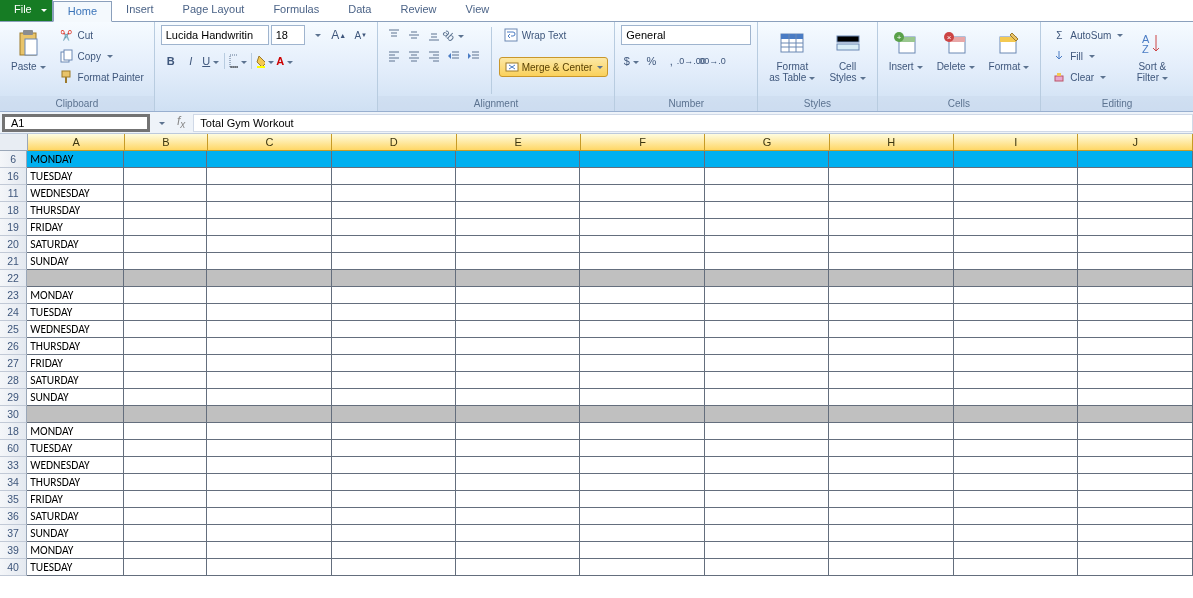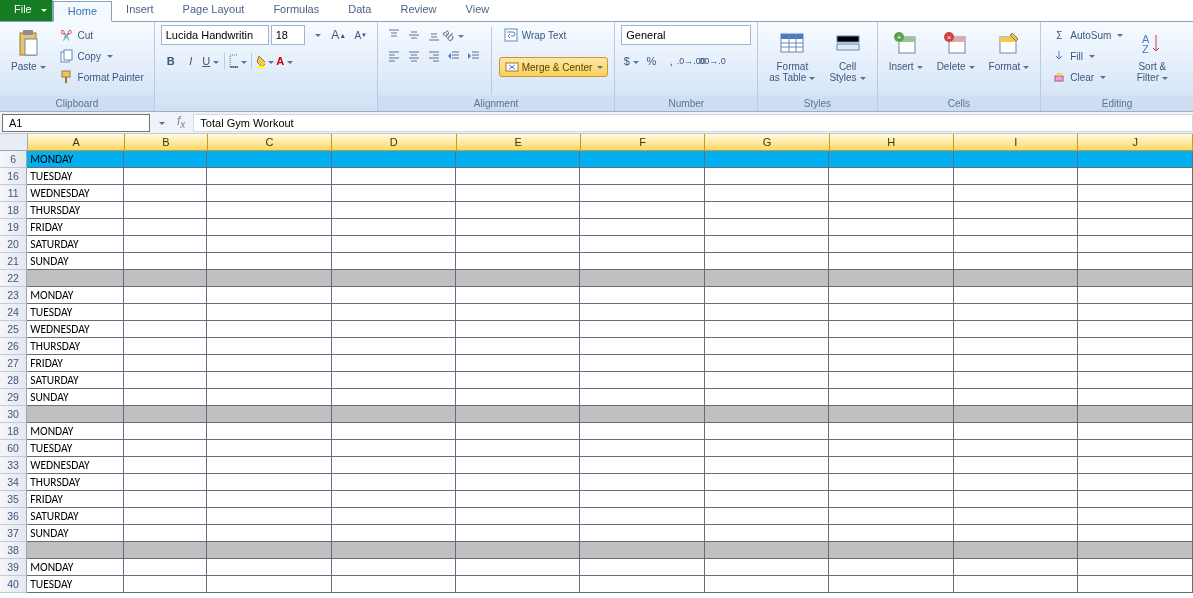--- a/index.html
+++ b/index.html
@@ -27,21 +27,21 @@
   .font-name { background:#fff; border:1px solid #9fb4ce; height:20px; width:108px; font-size:11px; padding:2px 4px; }
   .font-size { background:#fff; border:1px solid #9fb4ce; height:20px; width:34px; font-size:11px; padding:2px 4px; }
   .btn-sq { width:20px; height:20px; border:1px solid transparent; display:inline-flex; align-items:center; justify-content:center; cursor:pointer; font-size:11px; color:#3e567b; border-radius:2px; }
   .btn-row { display:flex; gap:0; }
   
   .merge-active { background: linear-gradient(#fce8a6,#fad15b); border:1px solid #c9972b; border-radius:3px; padding:1px 4px; display:flex; align-items:center; gap:2px; font-size:10px; color:#5a4204; cursor:pointer; }
   
   .num-fmt { background:#fff; border:1px solid #9fb4ce; height:20px; width:130px; font-size:11px; padding:2px 4px; margin-bottom:4px; }
   
   .name-formula-bar { display:flex; height:22px; border-bottom:1px solid #bcc9db; background:#eef3f9; align-items:center; }
-  .name-box { width:148px; background:#fff; border:1px solid #737373; margin:0 2px; height:18px; padding:1px 6px; font-size:11px; }
+  .name-box { width:148px; background:#fff; border:3px solid #737373; margin:0 2px; height:18px; padding:1px 6px; font-size:11px; }
   .fx-label { font-style:italic; color:#888; padding:0 8px; font-size:12px; }
   .formula-input { flex:1; background:#fff; border:1px solid #d0d9e7; height:18px; padding:1px 6px; font-size:11px; }
   
   .sheet { position:relative; }
   .corner { width:28px; height:17px; background:#e8edf3; border-right:1px solid #9aa7b8; border-bottom:1px solid #9aa7b8; position:absolute; top:0; left:0; }
   .col-headers { display:flex; margin-left:28px; }
   .ch { background:linear-gradient(#fefce0,#ffd766); border-right:1px solid #c79b26; border-bottom:1px solid #c79b26; height:17px; display:flex; align-items:center; justify-content:center; font-size:11px; color:#3d3610; cursor:pointer; }
   .rows { }
   .row { display:flex; height:17px; }
   .rh { width:28px; background:linear-gradient(to right,#f4f6f9,#e4e9f0); border-right:1px solid #9aa7b8; border-bottom:1px solid #c1c9d6; display:flex; align-items:center; justify-content:center; font-size:10.5px; color:#3e567b; cursor:pointer; }
@@ -693,33 +693,20 @@
         <div class="cell" style="width: 85px;"></div>
         <div class="cell" style="width: 128px;"></div>
         <div class="cell" style="width: 128px;"></div>
         <div class="cell" style="width: 128px;"></div>
         <div class="cell" style="width: 128px;"></div>
         <div class="cell" style="width: 128px;"></div>
         <div class="cell" style="width: 128px;"></div>
         <div class="cell" style="width: 128px;"></div>
         <div class="cell" style="width: 118px;"></div>
       </div>
-      <div class="row grey">
-        <div class="rh">38</div>
-        <div class="cell first" style="width: 100px;"></div>
-        <div class="cell" style="width: 85px;"></div>
-        <div class="cell" style="width: 128px;"></div>
-        <div class="cell" style="width: 128px;"></div>
-        <div class="cell" style="width: 128px;"></div>
-        <div class="cell" style="width: 128px;"></div>
-        <div class="cell" style="width: 128px;"></div>
-        <div class="cell" style="width: 128px;"></div>
-        <div class="cell" style="width: 128px;"></div>
-        <div class="cell" style="width: 118px;"></div>
-      </div>
       <div class="row">
         <div class="rh">39</div>
         <div class="cell first" style="width: 100px;">MONDAY</div>
         <div class="cell" style="width: 85px;"></div>
         <div class="cell" style="width: 128px;"></div>
         <div class="cell" style="width: 128px;"></div>
         <div class="cell" style="width: 128px;"></div>
         <div class="cell" style="width: 128px;"></div>
         <div class="cell" style="width: 128px;"></div>
         <div class="cell" style="width: 128px;"></div>

